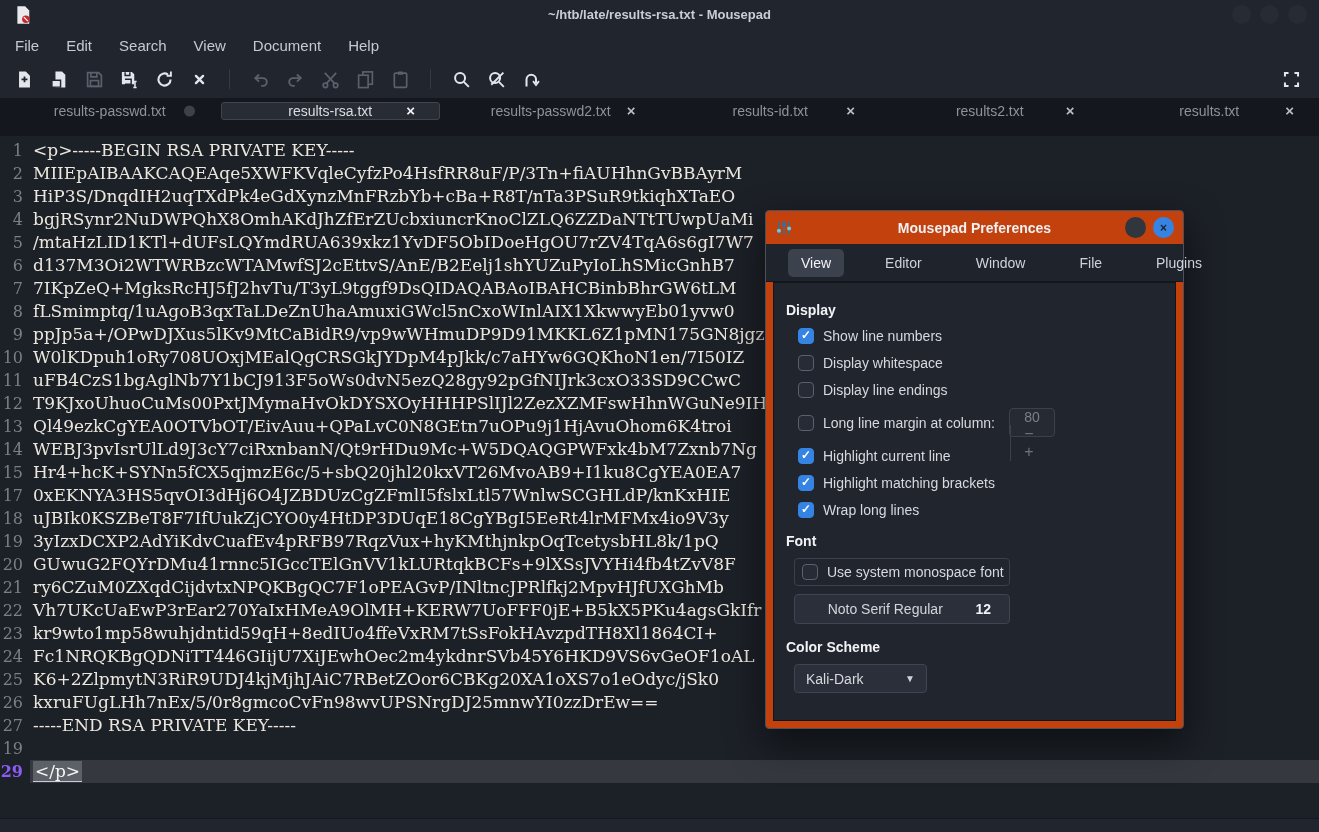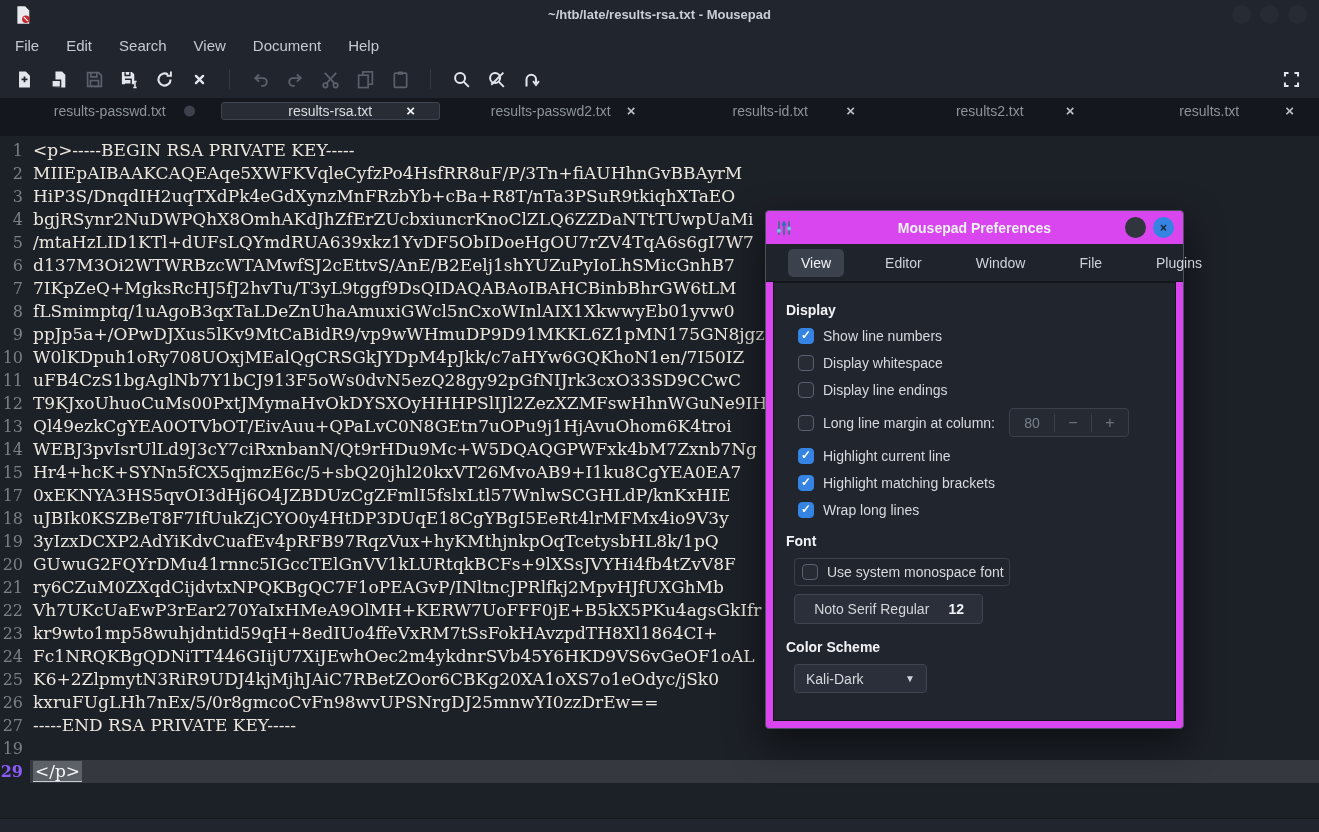--- a/index.html
+++ b/index.html
@@ -52,21 +52,21 @@
       color:#7a7f88;font-size:16px;}
   .lt{flex:1;color:#ece7de;white-space:pre;padding-left:3px;}
   .eline.current .ln{color:#8b5cf6;font-weight:bold;}
   .eline.current .lt{background:#35393f;}
   .sel{background:#5c6067;color:#f6f6f6;padding:0 2px;border-bottom:1px solid #c7cbd2;}
   .footer-strip{position:absolute;left:0;right:0;bottom:0;height:13px;background:#21252d;
                 border-top:1px solid #15181e;}
 
   
   .dialog{position:absolute;left:765px;top:210px;width:419px;height:519px;
-          background:#d946ef;border:1px solid #4a505c;border-radius:4px;
+          background:#c2410c;border:1px solid #4a505c;border-radius:4px;
           box-shadow:0 14px 36px rgba(0,0,0,.55);box-sizing:border-box;}
   .dlg-title{position:relative;height:33px;display:flex;align-items:center;padding:0 9px;}
   .dlg-icon{width:18px;height:18px;}
   .dlg-title-text{position:absolute;left:0;right:0;text-align:center;font-size:14px;
                   font-weight:bold;color:#eff1f5;}
   .dlg-btns{margin-left:auto;display:flex;gap:7px;z-index:1;}
   .dbtn{width:21px;height:21px;border-radius:50%;display:flex;align-items:center;
         justify-content:center;font-size:12px;font-weight:bold;}
   .dbtn.min{background:#30353e;color:#30353e;}
   .dbtn.close{background:#3584e4;color:#1d2127;}
@@ -76,29 +76,29 @@
   .dtab.active{background:#3b414d;color:#f0f2f5;}
   .dlg-body{position:absolute;top:71px;left:7px;right:7px;bottom:7px;background:#21252e;
             border:1px solid #121519;overflow:hidden;}
   .sect-h{font-size:14px;font-weight:bold;color:#f1f3f6;margin:19px 0 9px 12px;}
   .cbrow{display:flex;align-items:center;gap:9px;margin:0 0 10px 24px;min-height:17px;
          color:#d6d9de;font-size:14px;}
   .cb{width:16px;height:16px;flex:0 0 16px;border-radius:4px;background:#262b34;
       border:1px solid #5a6070;box-sizing:border-box;color:#fff;font-size:12px;
       font-weight:bold;line-height:13px;text-align:center;}
   .cb.checked{background:#3584e4;border-color:#3584e4;}
-  .spin{display:flex;align-items:center;margin-left:5px;background:#262b33;
-        border:1px solid #3a404c;border-radius:4px;height:27px;color:#79808a;}
+  .spin{display:flex;align-items:flex-start;margin-left:5px;background:#262b33;
+        border:1px solid #3a404c;border-radius:4px;height:27px;color:#79808a;flex-direction:column;}
   .spin .v{width:44px;text-align:center;font-size:14px;}
   .spin .sb{width:36px;text-align:center;border-left:1px solid #3a404c;font-size:16px;
             color:#6d737e;}
   .framebox{width:216px;height:28px;display:flex;align-items:center;gap:9px;
             margin:0 0 8px 20px;border:1px solid #3a404c;border-radius:4px;
             padding-left:7px;box-sizing:border-box;color:#d6d9de;font-size:14px;}
-  .fontbtn{width:189px;height:30px;margin-left:20px;display:flex;align-items:center;
+  .fontbtn{width:216px;height:30px;margin-left:20px;display:flex;align-items:center;
            background:#2a2f39;border:1px solid #3e4450;border-radius:4px;
            box-sizing:border-box;color:#d2d6db;font-size:14px;}
   .fontbtn .fname{flex:1;text-align:center;}
   .fontbtn .fsize{font-weight:bold;color:#eef1f5;padding-right:18px;}
   .combo{width:133px;height:29px;margin:8px 0 0 20px;display:flex;align-items:center;
          background:#2a2f39;border:1px solid #3e4450;border-radius:4px;
          box-sizing:border-box;color:#d6d9de;font-size:14px;padding:2px 11px;}
   .combo .arrow{margin-left:auto;font-size:10px;color:#cfd4da;}
   .mt14{margin-top:15px;}
 </style>

